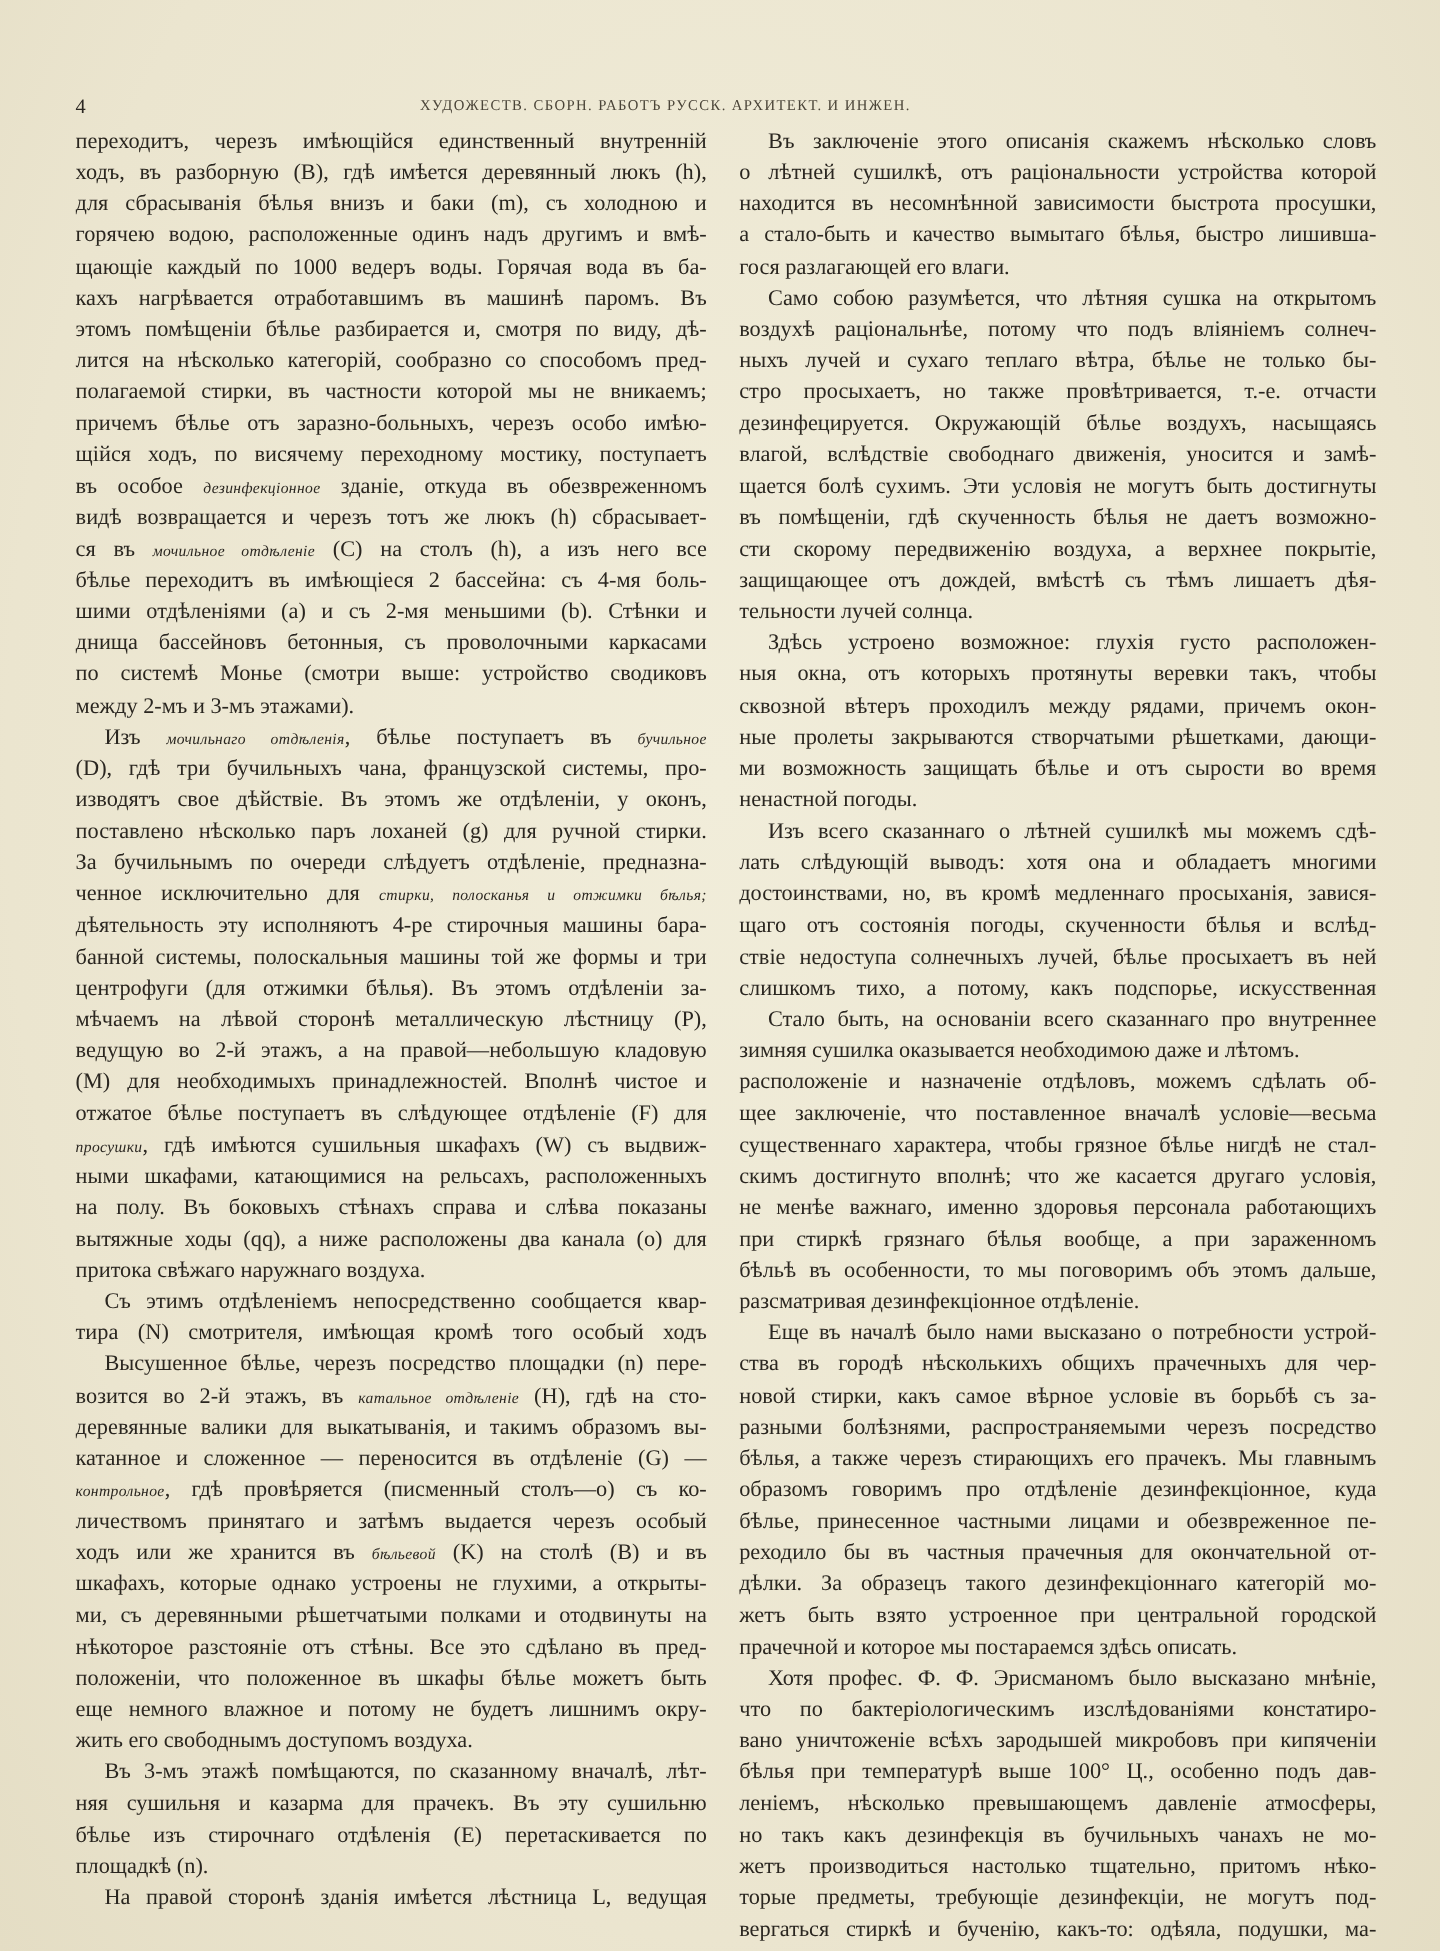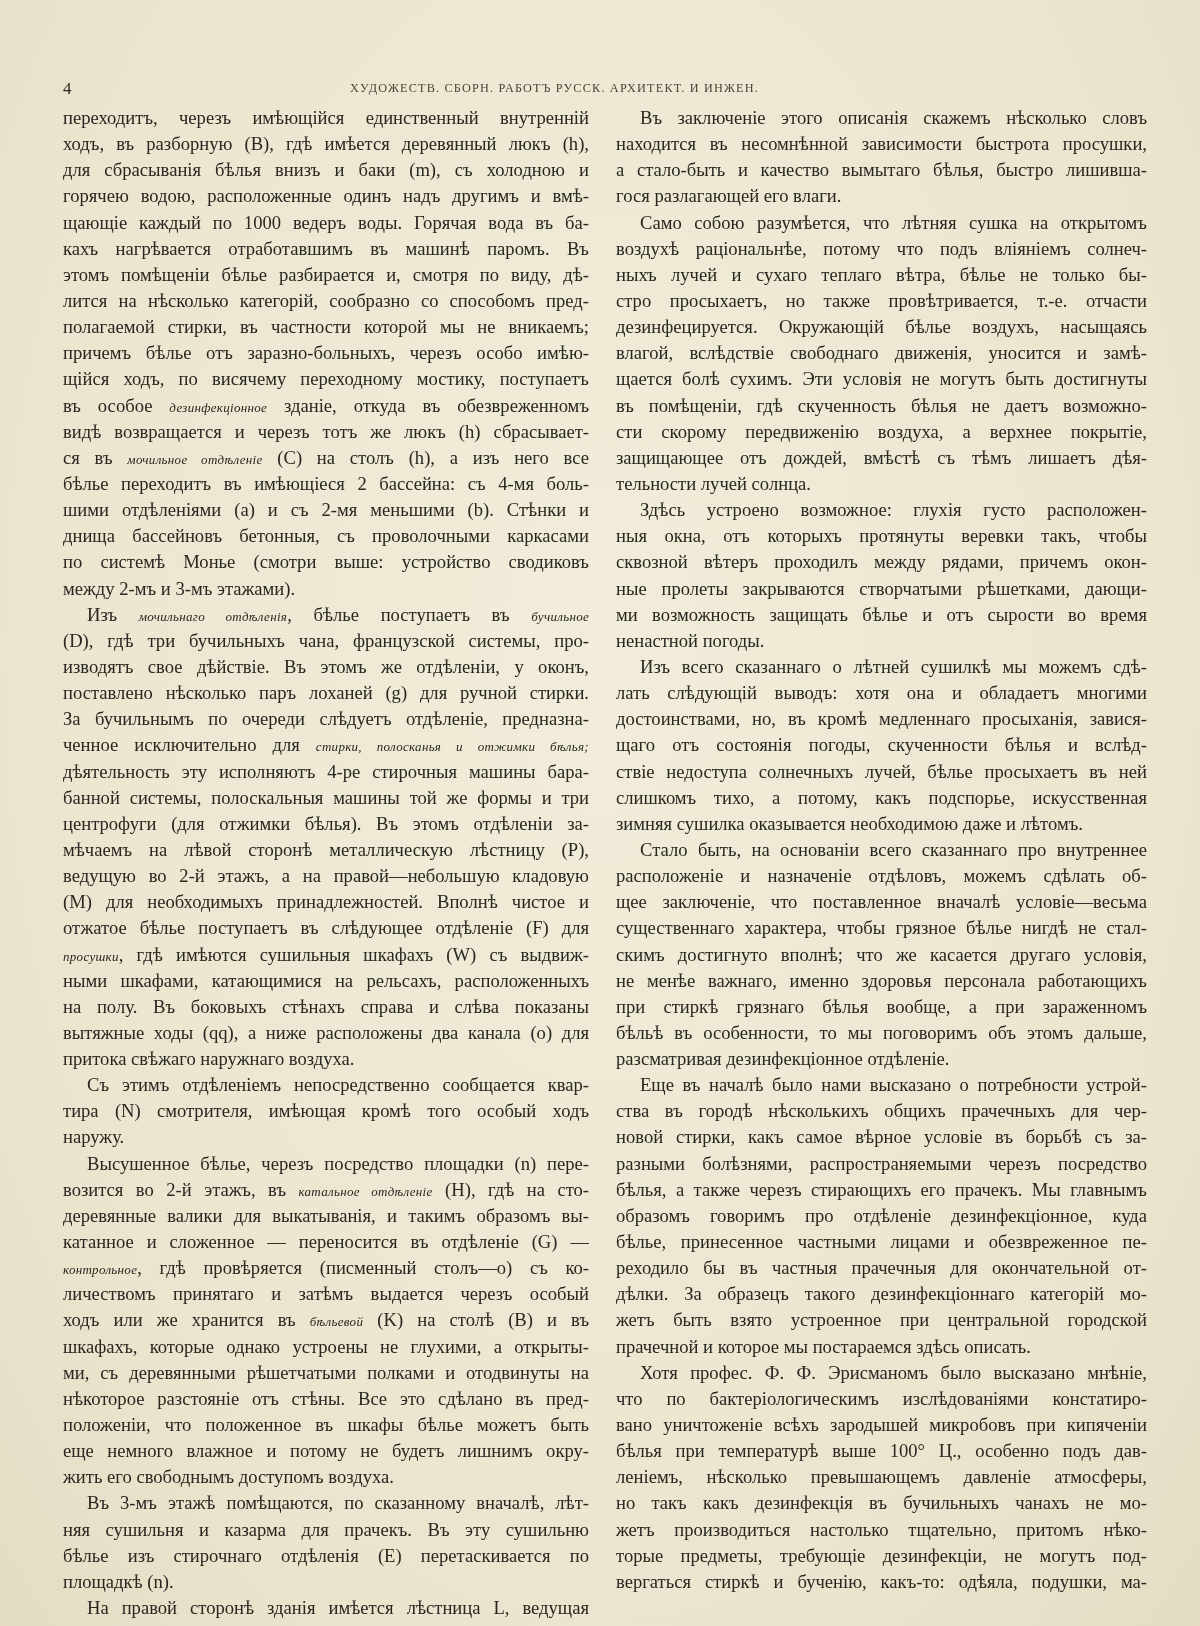--- a/index.html
+++ b/index.html
@@ -74,21 +74,20 @@
     <div class="line"><span>ведущую во 2-й этажъ, а на правой—небольшую кладовую</span></div>
     <div class="line"><span>(M) для необходимыхъ принадлежностей. Вполнѣ чистое и</span></div>
     <div class="line"><span>отжатое бѣлье поступаетъ въ слѣдующее отдѣленіе (F) для</span></div>
     <div class="line"><span class="it">просушки</span><span>, гдѣ имѣются сушильныя шкафахъ (W) съ выдвиж-</span></div>
     <div class="line"><span>ными шкафами, катающимися на рельсахъ, расположенныхъ</span></div>
     <div class="line"><span>на полу. Въ боковыхъ стѣнахъ справа и слѣва показаны</span></div>
     <div class="line"><span>вытяжные ходы (qq), а ниже расположены два канала (o) для</span></div>
     <div class="line last"><span>притока свѣжаго наружнаго воздуха.</span></div>
     <div class="line indent"><span>Съ этимъ отдѣленіемъ непосредственно сообщается квар-</span></div>
     <div class="line"><span>тира (N) смотрителя, имѣющая кромѣ того особый ходъ</span></div>
-    <div class="line last"><span>наружу.</span></div>
     <div class="line indent"><span>Высушенное бѣлье, черезъ посредство площадки (n) пере-</span></div>
     <div class="line"><span>возится во 2-й этажъ, въ </span><span class="it">катальное отдѣленіе</span><span> (H), гдѣ на сто-</span></div>
     <div class="line"><span>деревянные валики для выкатыванія, и такимъ образомъ вы-</span></div>
     <div class="line"><span>катанное и сложенное — переносится въ отдѣленіе (G) —</span></div>
     <div class="line"><span class="it">контрольное</span><span>, гдѣ провѣряется (писменный столъ—o) съ ко-</span></div>
     <div class="line"><span>личествомъ принятаго и затѣмъ выдается черезъ особый</span></div>
     <div class="line"><span>ходъ или же хранится въ </span><span class="it">бѣльевой</span><span> (K) на столѣ (B) и въ</span></div>
     <div class="line"><span>шкафахъ, которые однако устроены не глухими, а открыты-</span></div>
     <div class="line"><span>ми, съ деревянными рѣшетчатыми полками и отодвинуты на</span></div>
     <div class="line"><span>нѣкоторое разстояніе отъ стѣны. Все это сдѣлано въ пред-</span></div>
@@ -96,20 +95,21 @@
     <div class="line"><span>еще немного влажное и потому не будетъ лишнимъ окру-</span></div>
     <div class="line last"><span>жить его свободнымъ доступомъ воздуха.</span></div>
     <div class="line indent"><span>Въ 3-мъ этажѣ помѣщаются, по сказанному вначалѣ, лѣт-</span></div>
     <div class="line"><span>няя сушильня и казарма для прачекъ. Въ эту сушильню</span></div>
     <div class="line"><span>бѣлье изъ стирочнаго отдѣленія (E) перетаскивается по</span></div>
     <div class="line last"><span>площадкѣ (n).</span></div>
     <div class="line indent"><span>На правой сторонѣ зданія имѣется лѣстница L, ведущая</span></div>
   </div>
 <div class="column col-right" id="col-1">
     <div class="line indent"><span>Въ заключеніе этого описанія скажемъ нѣсколько словъ</span></div>
+    <div class="line"><span>о лѣтней сушилкѣ, отъ раціональности устройства которой</span></div>
     <div class="line"><span>находится въ несомнѣнной зависимости быстрота просушки,</span></div>
     <div class="line"><span>а стало-быть и качество вымытаго бѣлья, быстро лишивша-</span></div>
     <div class="line last"><span>гося разлагающей его влаги.</span></div>
     <div class="line indent"><span>Само собою разумѣется, что лѣтняя сушка на открытомъ</span></div>
     <div class="line"><span>воздухѣ раціональнѣе, потому что подъ вліяніемъ солнеч-</span></div>
     <div class="line"><span>ныхъ лучей и сухаго теплаго вѣтра, бѣлье не только бы-</span></div>
     <div class="line"><span>стро просыхаетъ, но также провѣтривается, т.-е. отчасти</span></div>
     <div class="line"><span>дезинфецируется. Окружающій бѣлье воздухъ, насыщаясь</span></div>
     <div class="line"><span>влагой, вслѣдствіе свободнаго движенія, уносится и замѣ-</span></div>
     <div class="line"><span>щается болѣ сухимъ. Эти условія не могутъ быть достигнуты</span></div>
@@ -122,22 +122,22 @@
     <div class="line"><span>сквозной вѣтеръ проходилъ между рядами, причемъ окон-</span></div>
     <div class="line"><span>ные пролеты закрываются створчатыми рѣшетками, дающи-</span></div>
     <div class="line"><span>ми возможность защищать бѣлье и отъ сырости во время</span></div>
     <div class="line last"><span>ненастной погоды.</span></div>
     <div class="line indent"><span>Изъ всего сказаннаго о лѣтней сушилкѣ мы можемъ сдѣ-</span></div>
     <div class="line"><span>лать слѣдующій выводъ: хотя она и обладаетъ многими</span></div>
     <div class="line"><span>достоинствами, но, въ кромѣ медленнаго просыханія, завися-</span></div>
     <div class="line"><span>щаго отъ состоянія погоды, скученности бѣлья и вслѣд-</span></div>
     <div class="line"><span>ствіе недоступа солнечныхъ лучей, бѣлье просыхаетъ въ ней</span></div>
     <div class="line"><span>слишкомъ тихо, а потому, какъ подспорье, искусственная</span></div>
+    <div class="line indent"><span>Стало быть, на основаніи всего сказаннаго про внутреннее</span></div>
     <div class="line last"><span>зимняя сушилка оказывается необходимою даже и лѣтомъ.</span></div>
-    <div class="line indent"><span>Стало быть, на основаніи всего сказаннаго про внутреннее</span></div>
     <div class="line"><span>расположеніе и назначеніе отдѣловъ, можемъ сдѣлать об-</span></div>
     <div class="line"><span>щее заключеніе, что поставленное вначалѣ условіе—весьма</span></div>
     <div class="line"><span>существеннаго характера, чтобы грязное бѣлье нигдѣ не стал-</span></div>
     <div class="line"><span>скимъ достигнуто вполнѣ; что же касается другаго условія,</span></div>
     <div class="line"><span>не менѣе важнаго, именно здоровья персонала работающихъ</span></div>
     <div class="line"><span>при стиркѣ грязнаго бѣлья вообще, а при зараженномъ</span></div>
     <div class="line"><span>бѣльѣ въ особенности, то мы поговоримъ объ этомъ дальше,</span></div>
     <div class="line last"><span>разсматривая дезинфекціонное отдѣленіе.</span></div>
     <div class="line indent"><span>Еще въ началѣ было нами высказано о потребности устрой-</span></div>
     <div class="line"><span>ства въ городѣ нѣсколькихъ общихъ прачечныхъ для чер-</span></div>

